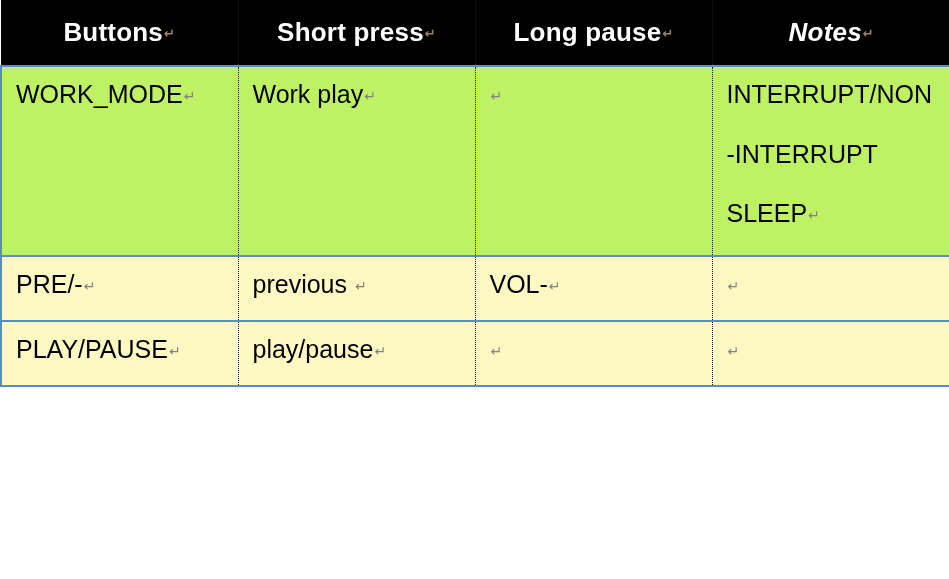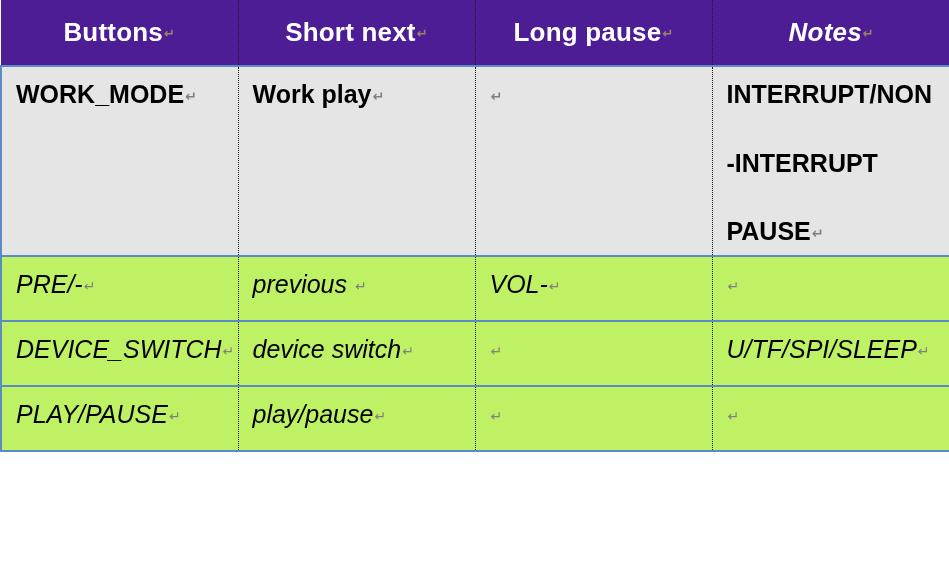--- a/index.html
+++ b/index.html
@@ -27,42 +27,42 @@
   }
 
   
   col.c0 { width: 237px; }
   col.c1 { width: 237px; }
   col.c2 { width: 237px; }
   col.c3 { width: 238px; }
 
   
   thead tr.header-row {
-    background: #4c1d95;
+    background: #000000;
     height: 66px;
   }
   thead th {
     color: #ffffff;
     font-weight: bold;
     font-size: 26px;
     text-align: center;
     vertical-align: middle;
     padding: 0;
     border: none;
     border-right: 1px dotted #1a1a1a;
     letter-spacing: 0.2px;
   }
   thead th:last-child { border-right: none; font-style: italic; }
 
   
   tbody tr {
     border-top: 2px solid #5b8bc4;
   }
-  tbody tr.shade-light { background: #e5e5e5; font-weight: bold; }
-  tbody tr.shade-white { background: #bef264; font-style: italic; }
+  tbody tr.shade-light { background: #bef264; }
+  tbody tr.shade-white { background: #fef9c3; }
 
   tbody td {
     font-size: 25px;
     color: #000000;
     vertical-align: top;
     padding: 10px 0 0 14px;
     border-right: 1px dotted #1a1a1a;
     border-left: none;
     line-height: 1.42;
     word-wrap: break-word;
@@ -87,70 +87,64 @@
     padding-left: 1px;
     font-family: "DejaVu Sans", sans-serif;
   }
   thead .ret {
     color: #9e8464;
     font-size: 13px;
     vertical-align: 3px;
   }
 
   .cell-line { display: block; }
-  .cell-line + .cell-line { margin-top: 33px; }
+  .cell-line + .cell-line { margin-top: 24px; }
 </style>
 </head>
 <body>
 
 <div class="table-wrap">
   <table class="btn-table">
     <colgroup>
       <col class="c0">
         <col class="c1">
         <col class="c2">
         <col class="c3">
     </colgroup>
 
     <thead>
       <tr class="header-row">
         <th><span>Buttons</span><span class="ret">↵</span></th>
-        <th><span>Short next</span><span class="ret">↵</span></th>
+        <th><span>Short press</span><span class="ret">↵</span></th>
         <th><span>Long pause</span><span class="ret">↵</span></th>
         <th><span>Notes</span><span class="ret">↵</span></th>
       </tr>
     </thead>
 
     <tbody>
 
       <tr class="shade-light row-tall">
         <td><span>WORK_MODE</span><span class="ret">↵</span></td>
         <td><span>Work play</span><span class="ret">↵</span></td>
         <td><span></span><span class="ret">↵</span></td>
         <td>
             <span class="cell-line">INTERRUPT/NON</span>
             <span class="cell-line">-INTERRUPT</span>
-            <span class="cell-line"><span>PAUSE</span><span class="ret">↵</span></span>
+            <span class="cell-line"><span>SLEEP</span><span class="ret">↵</span></span>
           </td>
       </tr>
 
       <tr class="shade-white row-std">
         <td><span>PRE/-</span><span class="ret">↵</span></td>
         <td><span>previous </span><span class="ret">↵</span></td>
         <td><span>VOL-</span><span class="ret">↵</span></td>
         <td><span></span><span class="ret">↵</span></td>
       </tr>
 
 
-      <tr class="shade-white row-std">
-        <td><span>DEVICE_SWITCH</span><span class="ret">↵</span></td>
-        <td><span>device switch</span><span class="ret">↵</span></td>
-        <td><span></span><span class="ret">↵</span></td>
-        <td><span>U/TF/SPI/SLEEP</span><span class="ret">↵</span></td>
-      </tr>
 
 
       <tr class="shade-white row-std">
         <td><span>PLAY/PAUSE</span><span class="ret">↵</span></td>
         <td><span>play/pause</span><span class="ret">↵</span></td>
         <td><span></span><span class="ret">↵</span></td>
         <td><span></span><span class="ret">↵</span></td>
       </tr>
 
     </tbody>

